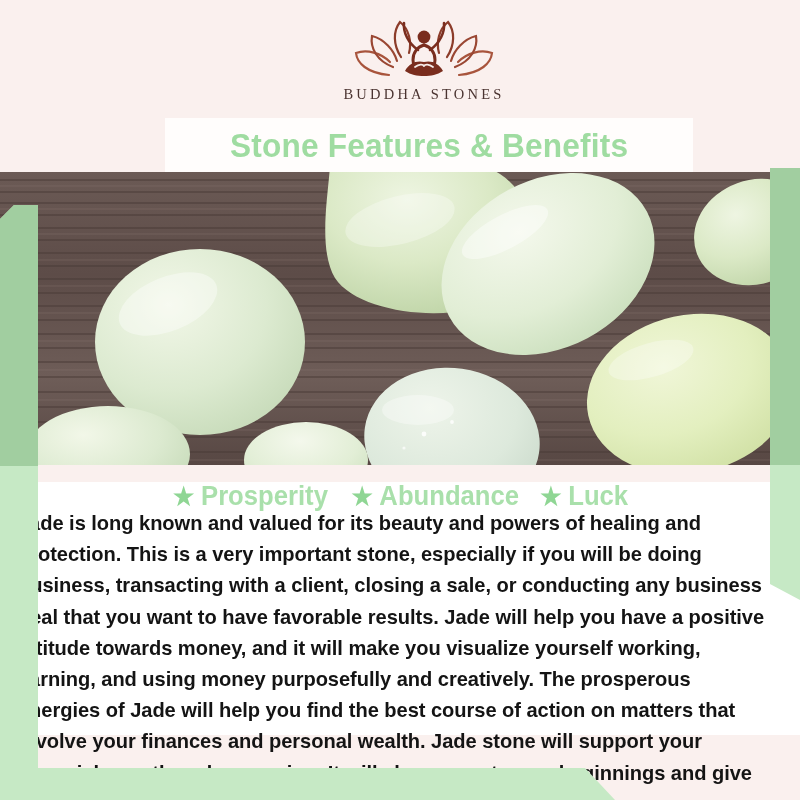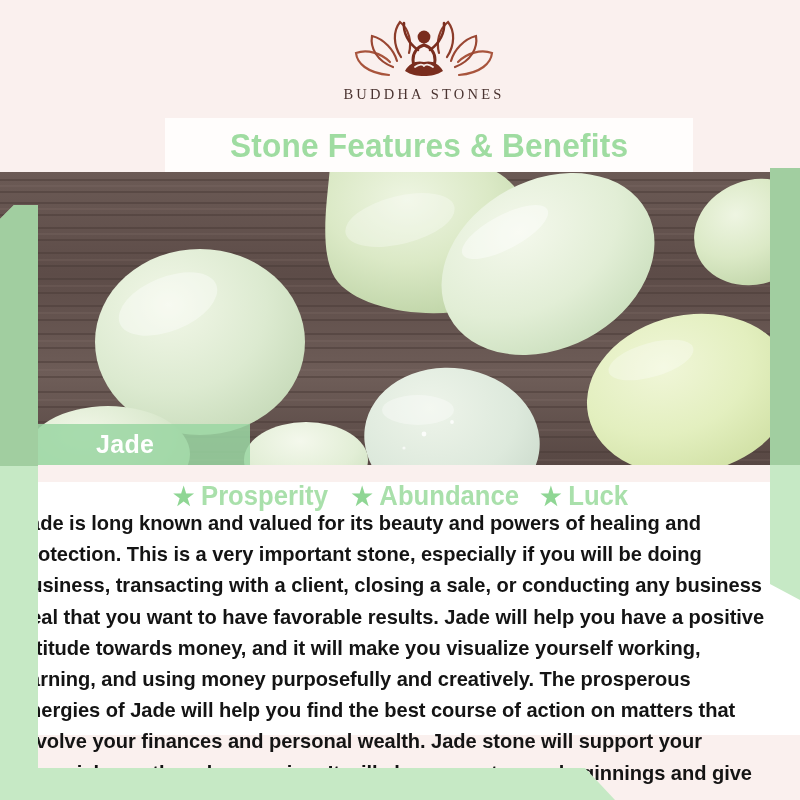--- a/index.html
+++ b/index.html
@@ -253,23 +253,20 @@
       <circle cx="424" cy="262" r="2.4" fill="#ffffff" opacity="0.85"></circle>
       <circle cx="452" cy="250" r="1.9" fill="#ffffff" opacity="0.8"></circle>
       <circle cx="404" cy="276" r="1.6" fill="#ffffff" opacity="0.7"></circle>
 
       <ellipse cx="755" cy="60" rx="62" ry="52" fill="url(#st2)" transform="rotate(-20 755 60)"></ellipse>
       <ellipse cx="108" cy="282" rx="82" ry="48" fill="url(#st1)"></ellipse>
       <ellipse cx="306" cy="288" rx="62" ry="38" fill="url(#st3)"></ellipse>
     </svg>
   </div>
 
-  <div class="jade-band">
-    <span class="jade-text">Jade</span>
-  </div>
 
   <div class="content">
     <div class="strip-pink"></div>
     <div class="content-white"></div>
     <div class="strip-pink2"></div>
 
     <div class="benefits">
       <div class="benefit">
         <span class="star">★</span>
         <span>Prosperity</span>

